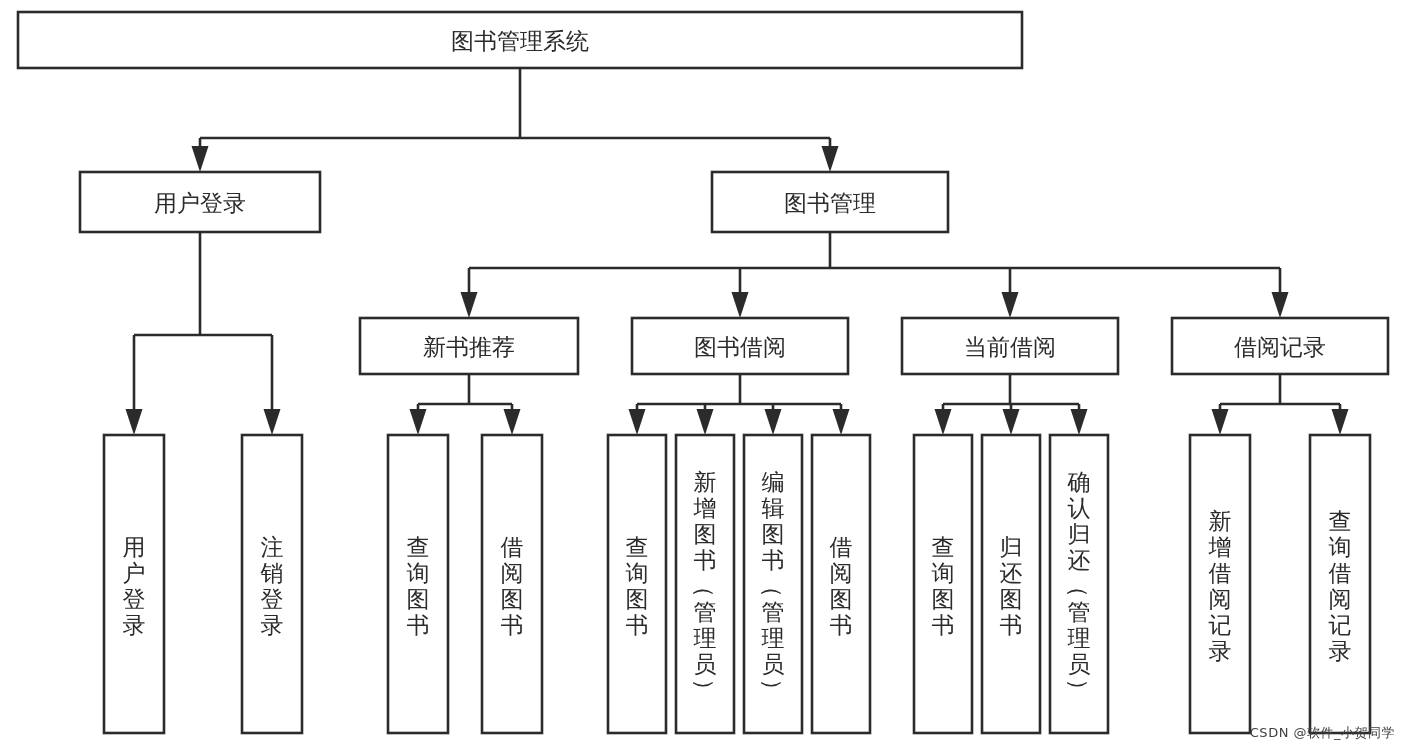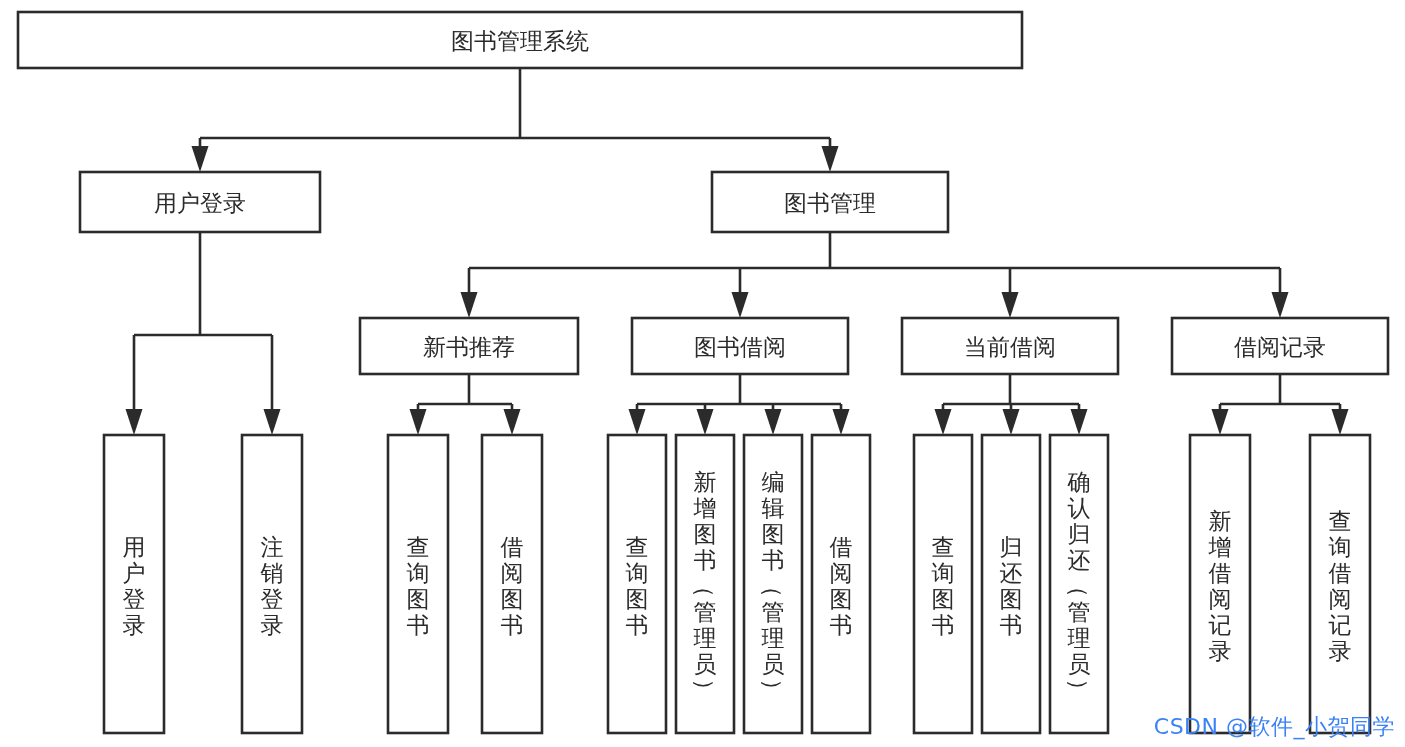--- a/index.html
+++ b/index.html
@@ -46,22 +46,22 @@
     stroke-linecap: butt;
   }
   .edge-arrow {
     fill: #2b2b2b;
   }
   .watermark {
     position: absolute;
     right: 10px;
     bottom: 5px;
     font-family: "DejaVu Sans", "Liberation Sans", sans-serif;
-    font-size: 22px;
-    color: #3b82f6;
+    font-size: 13px;
+    color: #404040;
     letter-spacing: 0.5px;
     white-space: nowrap;
     pointer-events: none;
   }
 </style>
 </head>
 <body>
 
 <svg id="diagram-root" viewBox="0 0 1405 747">
   <g id="edge-layer">

